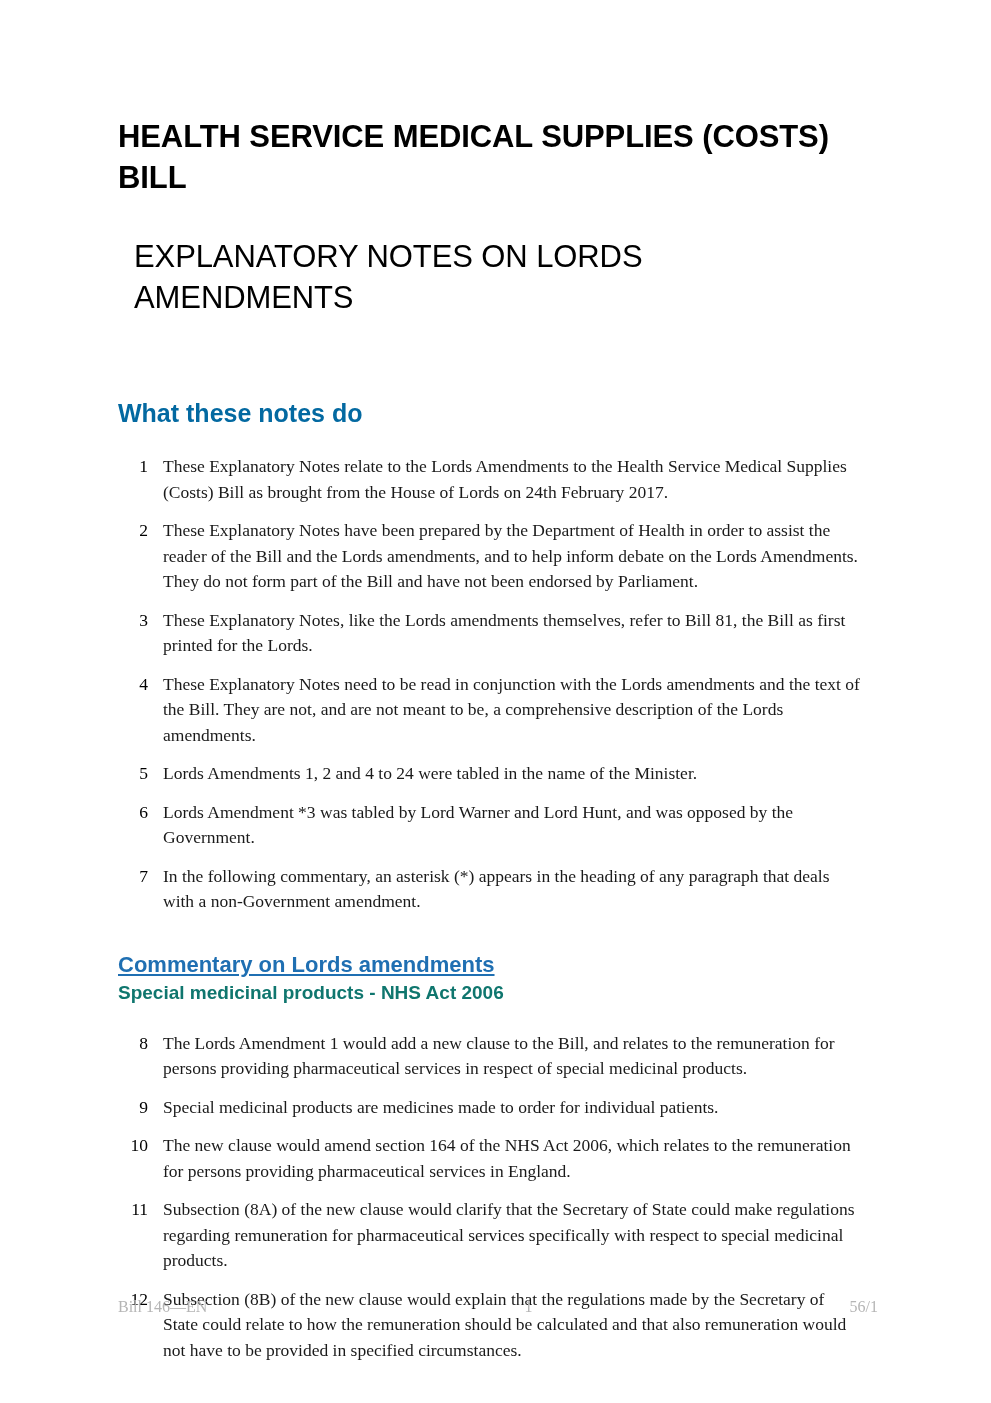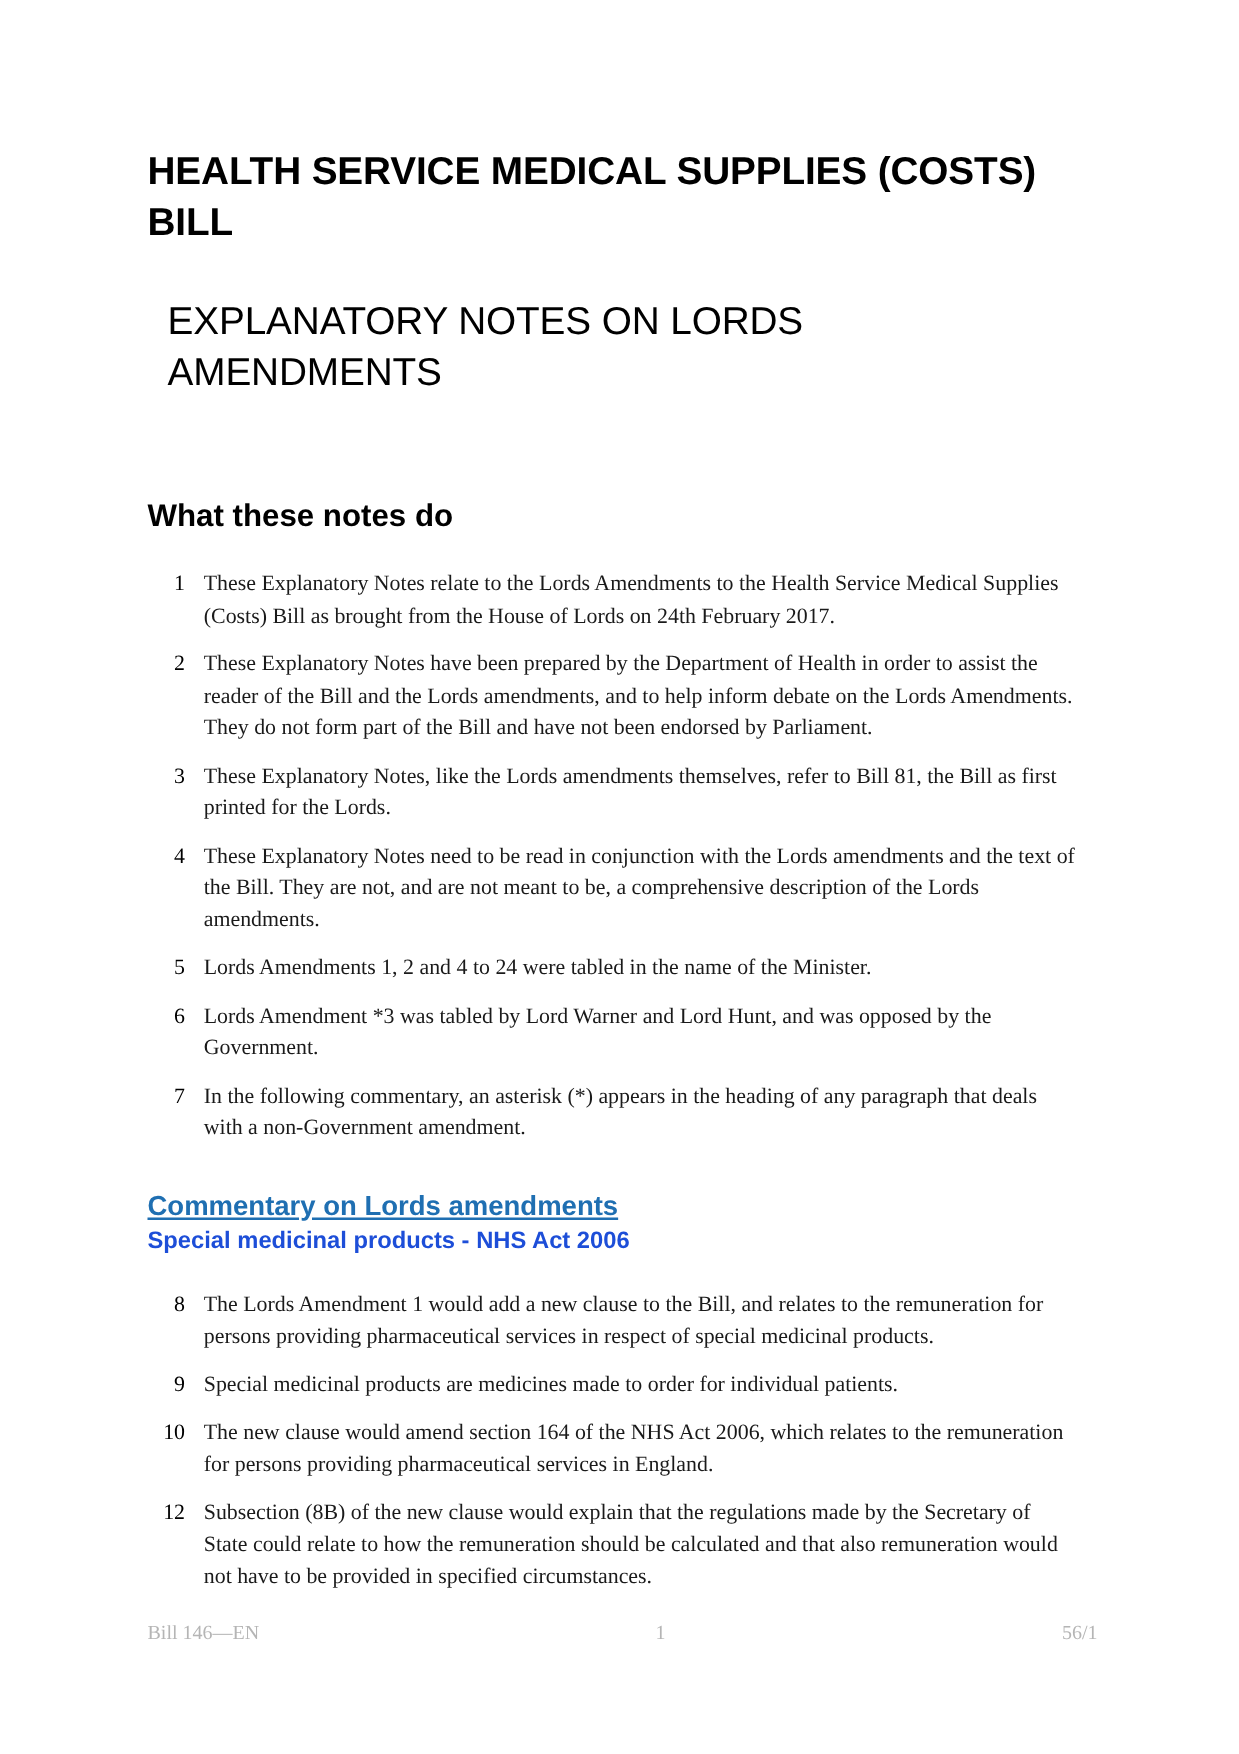--- a/index.html
+++ b/index.html
@@ -56,37 +56,37 @@
     padding-top: 22px;
     width: 700px;
   }
 
   
   .h-blue-1 {
     font-family: "Liberation Sans Narrow", "Liberation Sans", sans-serif;
     font-weight: bold;
     font-size: 25px;
     line-height: 30px;
-    color: #000000;
+    color: #0369a1;
     margin: 0;
   }
   .h-blue-2 {
     font-family: "Liberation Sans Narrow", "Liberation Sans", sans-serif;
     font-weight: bold;
     font-size: 22px;
     line-height: 27px;
     color: #1F6FB2;
     margin: 0;
   }
   .h-blue-3 {
     font-family: "Liberation Sans Narrow", "Liberation Sans", sans-serif;
     font-weight: bold;
     font-size: 19px;
     line-height: 24px;
-    color: #1d4ed8;
+    color: #0f766e;
     margin: 0;
   }
 
   #sec-what-these-notes-do { padding-top: 64px; }
   #sec-commentary { padding-top: 36px; text-decoration: underline; }
   #sec-special-products { padding-top: 3px; }
 
   
   .para-list {
     list-style: none;
@@ -204,20 +204,24 @@
       <li class="para-item">
         <span class="para-num">9</span>
         <span class="para-text">Special medicinal products are medicines made to order for individual patients.</span>
       </li>
 
       <li class="para-item">
         <span class="para-num">10</span>
         <span class="para-text">The new clause would amend section 164 of the NHS Act 2006, which relates to the remuneration for persons providing pharmaceutical services in England.</span>
       </li>
 
+      <li class="para-item">
+        <span class="para-num">11</span>
+        <span class="para-text">Subsection (8A) of the new clause would clarify that the Secretary of State could make regulations regarding remuneration for pharmaceutical services specifically with respect to special medicinal products.</span>
+      </li>
 
       <li class="para-item">
         <span class="para-num">12</span>
         <span class="para-text">Subsection (8B) of the new clause would explain that the regulations made by the Secretary of State could relate to how the remuneration should be calculated and that also remuneration would not have to be provided in specified circumstances.</span>
       </li>
 
     </ol>
 
   </div>
 

